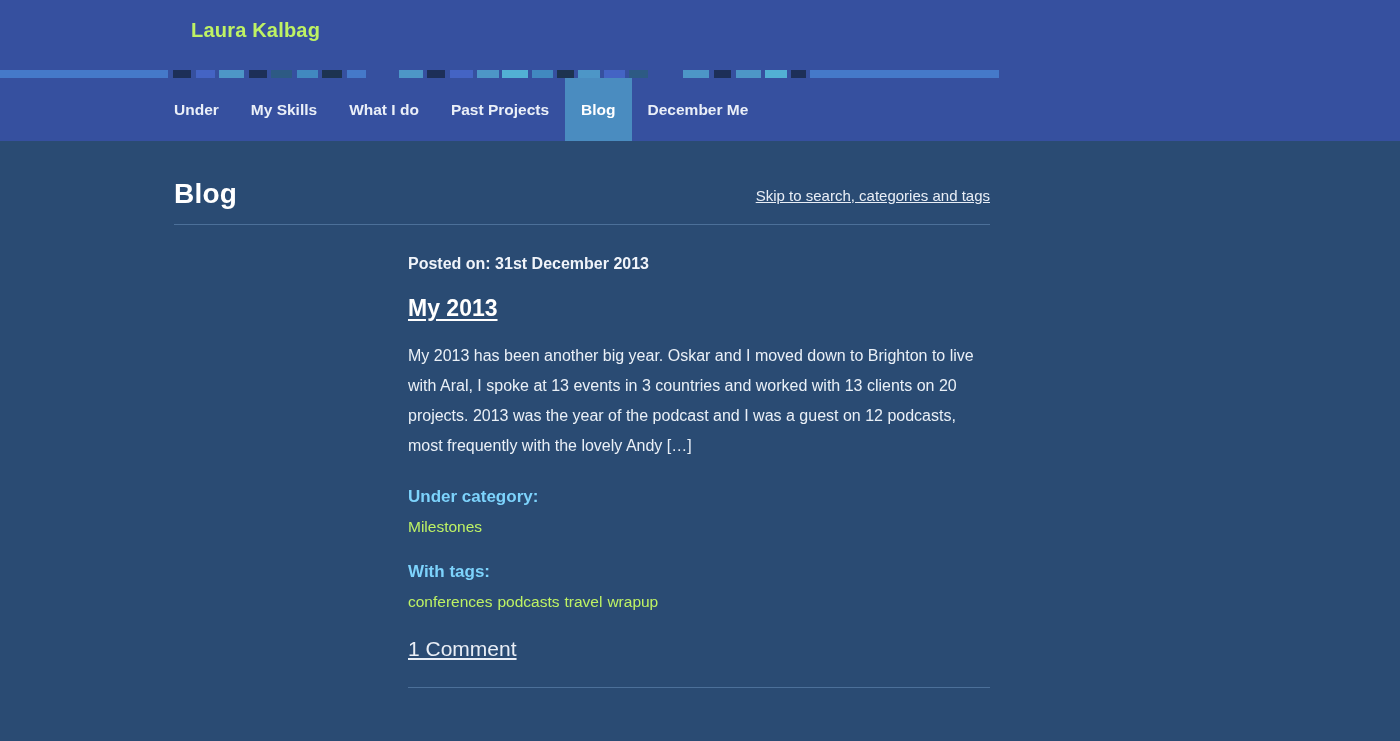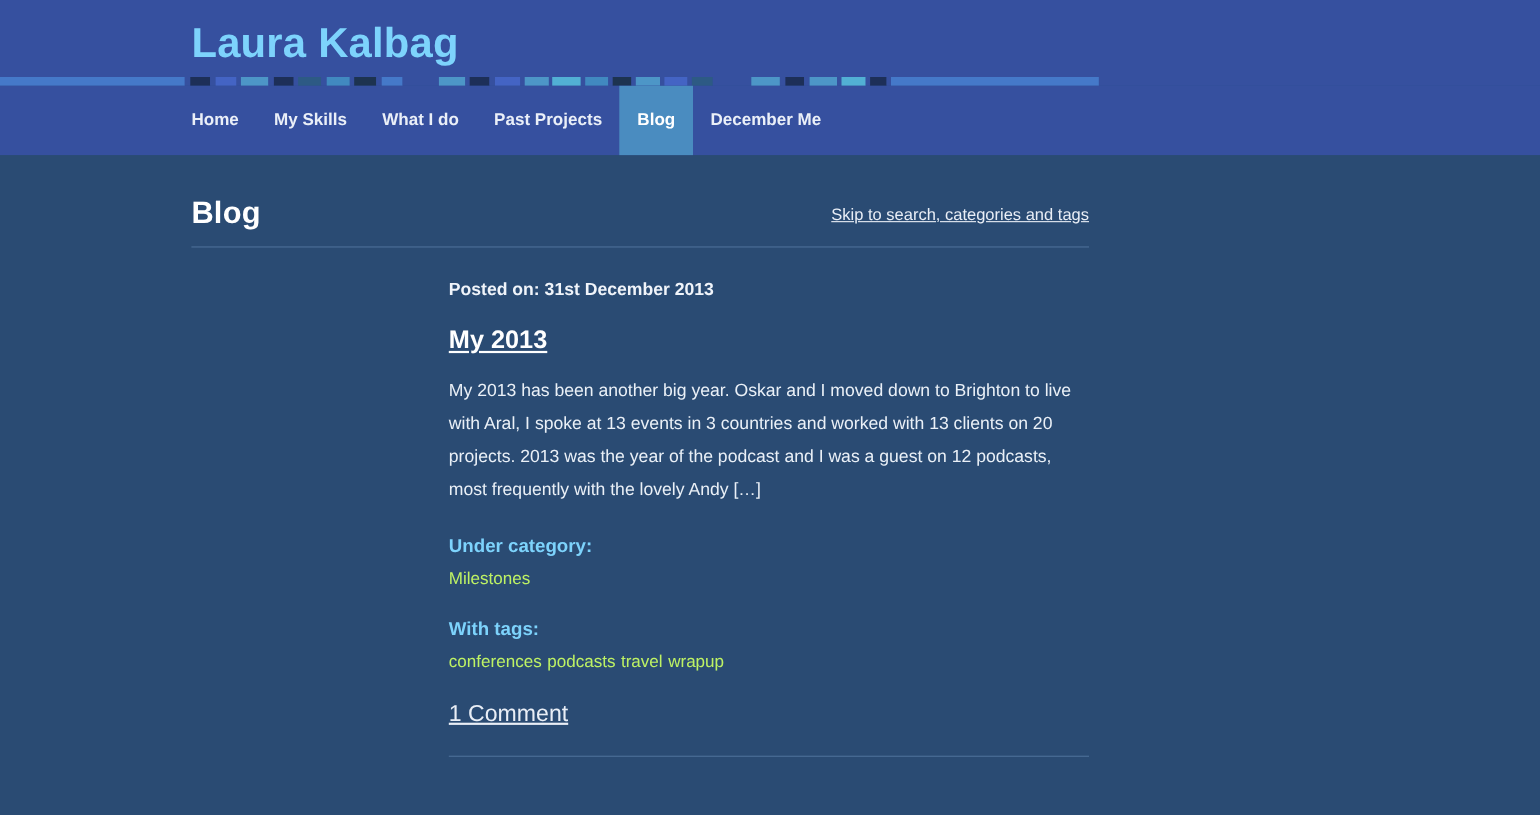--- a/index.html
+++ b/index.html
@@ -16,27 +16,27 @@
   }
 
   
   .site-header {
     position: relative;
     height: 70px;
     background: #36509f;
   }
   .site-title {
     position: absolute;
-    left: 174px;
+    left: 191px;
     top: 19px;
     margin: 0;
-    font-size: 38px;
+    font-size: 20px;
     font-weight: bold;
     letter-spacing: 0.2px;
-    color: #7dd3fc;
+    color: #bef264;
   }
 
   
   .dash-band {
     height: 8px;
     background: #36509f;
     display: flex;
     align-items: stretch;
     overflow: hidden;
   }
@@ -211,21 +211,21 @@
     <span style="width: 4px; background: rgb(54, 80, 159);"></span>
     <span style="width: 22px; background: rgb(82, 176, 212);"></span>
     <span style="width: 4px; background: rgb(54, 80, 159);"></span>
     <span style="width: 16px; background: rgb(29, 47, 88);"></span>
     <span style="width: 4px; background: rgb(54, 80, 159);"></span>
     <span style="width: 194px; background: rgb(69, 121, 201);"></span>
     <span style="width: 412px; background: rgb(54, 80, 159);"></span>
   </div>
 
 <nav class="site-nav">
-    <a class="nav-item">Home</a>
+    <a class="nav-item">Under</a>
     <a class="nav-item">My Skills</a>
     <a class="nav-item">What I do</a>
     <a class="nav-item">Past Projects</a>
     <a class="nav-item is-active">Blog</a>
     <a class="nav-item">December Me</a>
   </nav>
 
 <main class="content">
 
   <div class="page-head">

